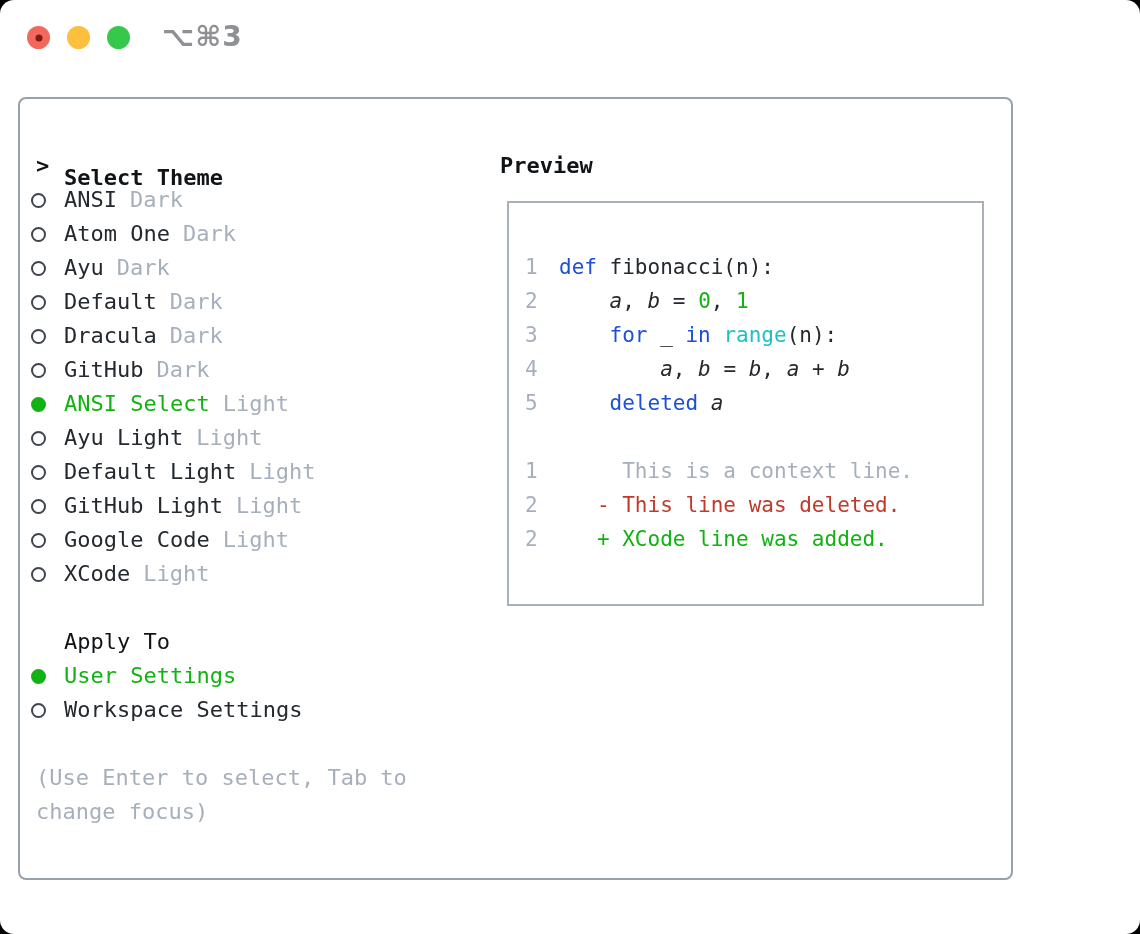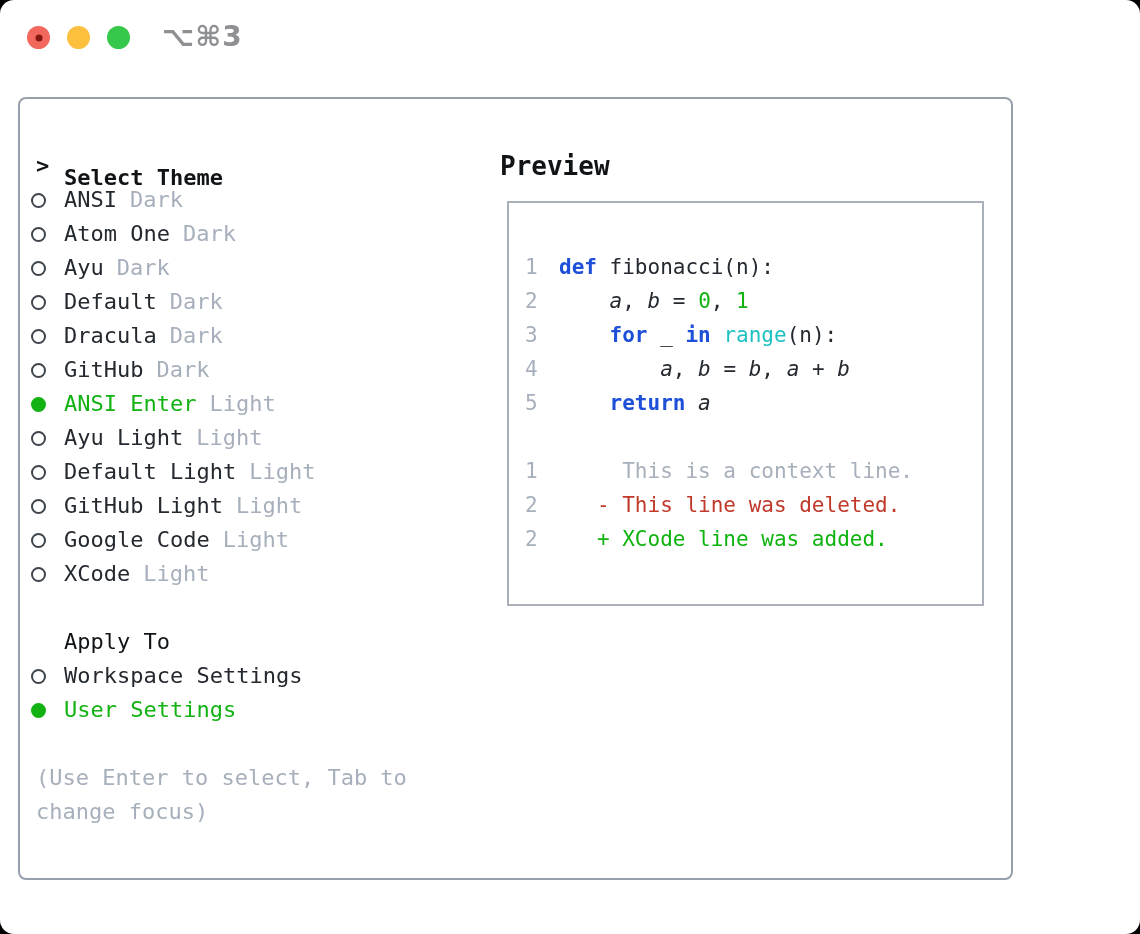--- a/index.html
+++ b/index.html
@@ -73,37 +73,37 @@
   .help{
     margin-top:34px;
     padding-left:6px;
     width:400px;
     color:var(--dim);
     line-height:34px;
   }
   
   .preview-title{
     position:absolute;left:500px;top:149px;
-    font-size:26px;line-height:34px;font-weight:bold;
+    font-size:22px;line-height:34px;font-weight:bold;
     color:var(--heading);
   }
   .preview-box{
     position:absolute;left:507px;top:201px;
     width:477px;height:405px;
     border:2px solid var(--preview-border);
     box-sizing:border-box;
     padding:47px 10px 0 16px;
     font-size:21px;line-height:34px;
     overflow:hidden;
   }
   .cline{display:flex;height:34px;align-items:center;}
   .ln{width:26px;flex:0 0 26px;color:var(--dim);white-space:pre;}
   .code{white-space:pre;margin-left:8px;color:var(--fg);}
   .tk-fg{color:var(--fg);}
-  .tk-kw{color:var(--kw);font-weight:bold;}
+  .tk-kw{color:var(--kw);}
   .tk-fn{color:var(--fn);}
   .tk-num{color:var(--num);}
   .tk-var{color:var(--fg);font-style:italic;}
   .tk-ctx{color:var(--dim);}
   .tk-del{color:var(--del);}
   .tk-add{color:var(--add);}
 </style>
 </head>
 <body>
 
@@ -167,21 +167,21 @@
           <span class="gutter">
             <span class="radio"></span>
           </span>
           <span class="name">GitHub</span>
           <span class="variant">Dark</span>
         </div>
         <div class="row">
           <span class="gutter">
             <span class="radio sel"></span>
           </span>
-          <span class="name sel">ANSI Enter</span>
+          <span class="name sel">ANSI Select</span>
           <span class="variant">Light</span>
         </div>
         <div class="row">
           <span class="gutter">
             <span class="radio"></span>
           </span>
           <span class="name">Ayu Light</span>
           <span class="variant">Light</span>
         </div>
         <div class="row">
@@ -214,29 +214,29 @@
         </div>
       </div>
     <div class="row spacer"></div>
     <div class="row">
       <span class="gutter"></span>
       <span class="subhdr">Apply To</span>
     </div>
     <div id="apply-options">
         <div class="row">
           <span class="gutter">
+            <span class="radio sel"></span>
+          </span>
+          <span class="name sel">User Settings</span>
+        </div>
+        <div class="row">
+          <span class="gutter">
             <span class="radio"></span>
           </span>
           <span class="name">Workspace Settings</span>
-        </div>
-        <div class="row">
-          <span class="gutter">
-            <span class="radio sel"></span>
-          </span>
-          <span class="name sel">User Settings</span>
         </div>
       </div>
     <div class="help">(Use Enter to select, Tab to change focus)</div>
   </div>
 
   <div class="preview-title">Preview</div>
   <div class="preview-box">
     <div id="code-lines">
         <div class="cline">
           <span class="ln">1</span>
@@ -249,21 +249,21 @@
         <div class="cline">
           <span class="ln">3</span>
           <span class="code"><span class="tk-fg">    </span><span class="tk-kw">for</span><span class="tk-fg"> _ </span><span class="tk-kw">in</span><span class="tk-fg"> </span><span class="tk-fn">range</span><span class="tk-fg">(n):</span></span>
         </div>
         <div class="cline">
           <span class="ln">4</span>
           <span class="code"><span class="tk-fg">        </span><span class="tk-var">a</span><span class="tk-fg">, </span><span class="tk-var">b</span><span class="tk-fg"> = </span><span class="tk-var">b</span><span class="tk-fg">, </span><span class="tk-var">a</span><span class="tk-fg"> + </span><span class="tk-var">b</span></span>
         </div>
         <div class="cline">
           <span class="ln">5</span>
-          <span class="code"><span class="tk-fg">    </span><span class="tk-kw">return</span><span class="tk-fg"> </span><span class="tk-var">a</span></span>
+          <span class="code"><span class="tk-fg">    </span><span class="tk-kw">deleted</span><span class="tk-fg"> </span><span class="tk-var">a</span></span>
         </div>
         <div class="cline">
           <span class="ln"></span>
           <span class="code"></span>
         </div>
         <div class="cline">
           <span class="ln">1</span>
           <span class="code"><span class="tk-ctx">     This is a context line.</span></span>
         </div>
         <div class="cline">

